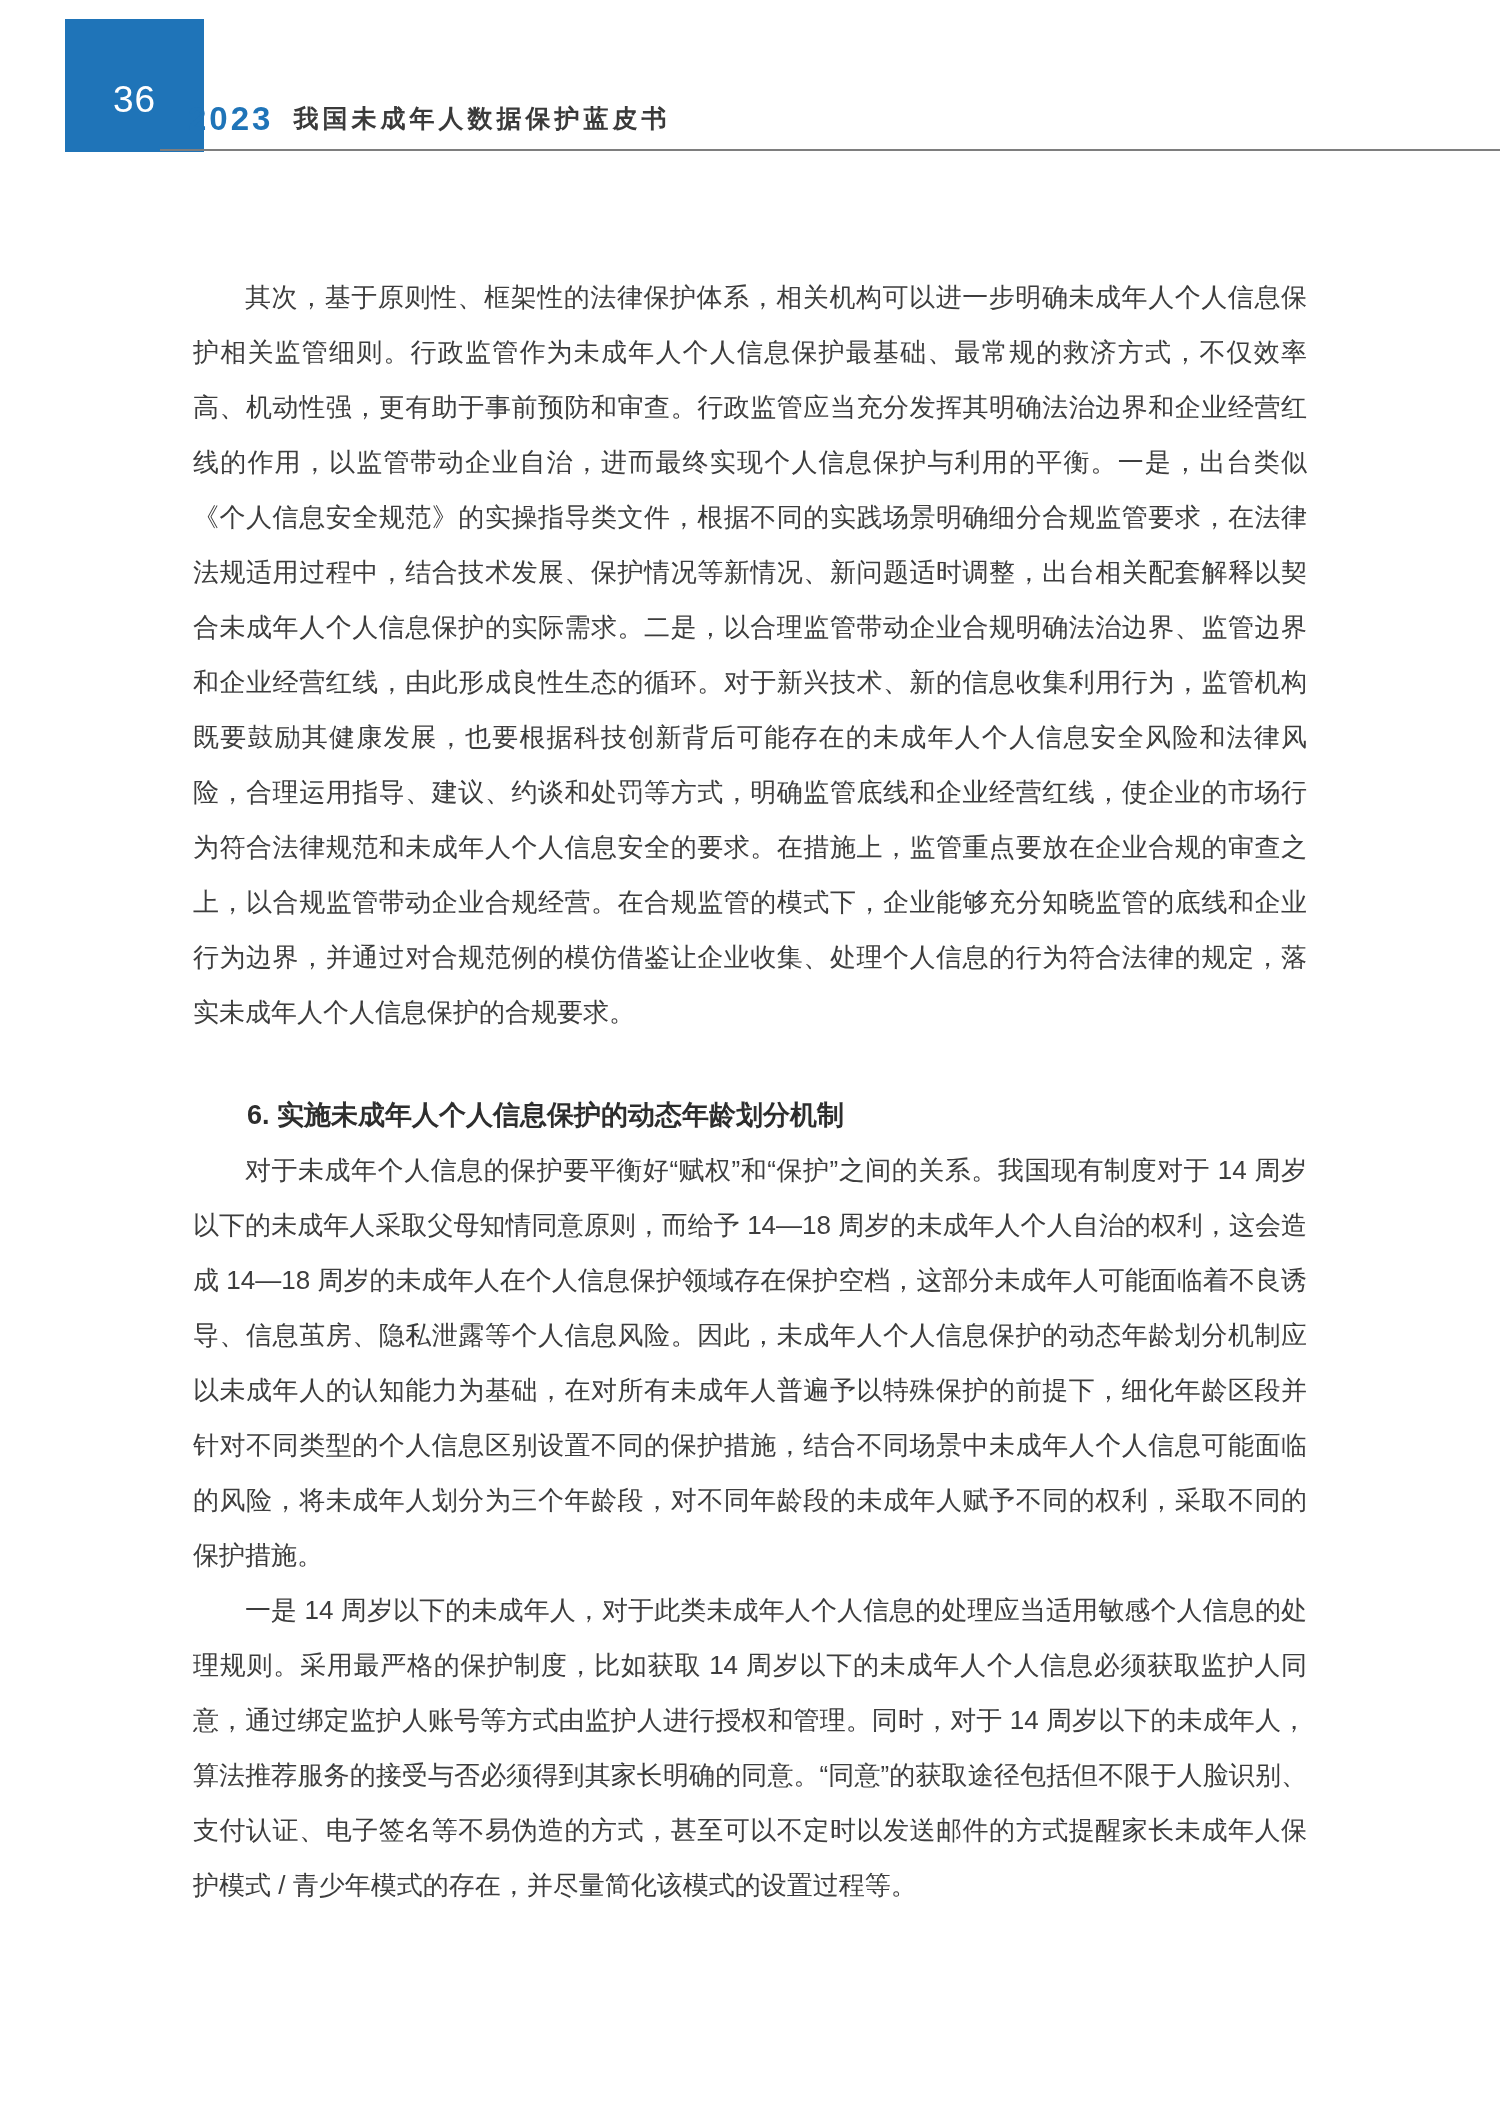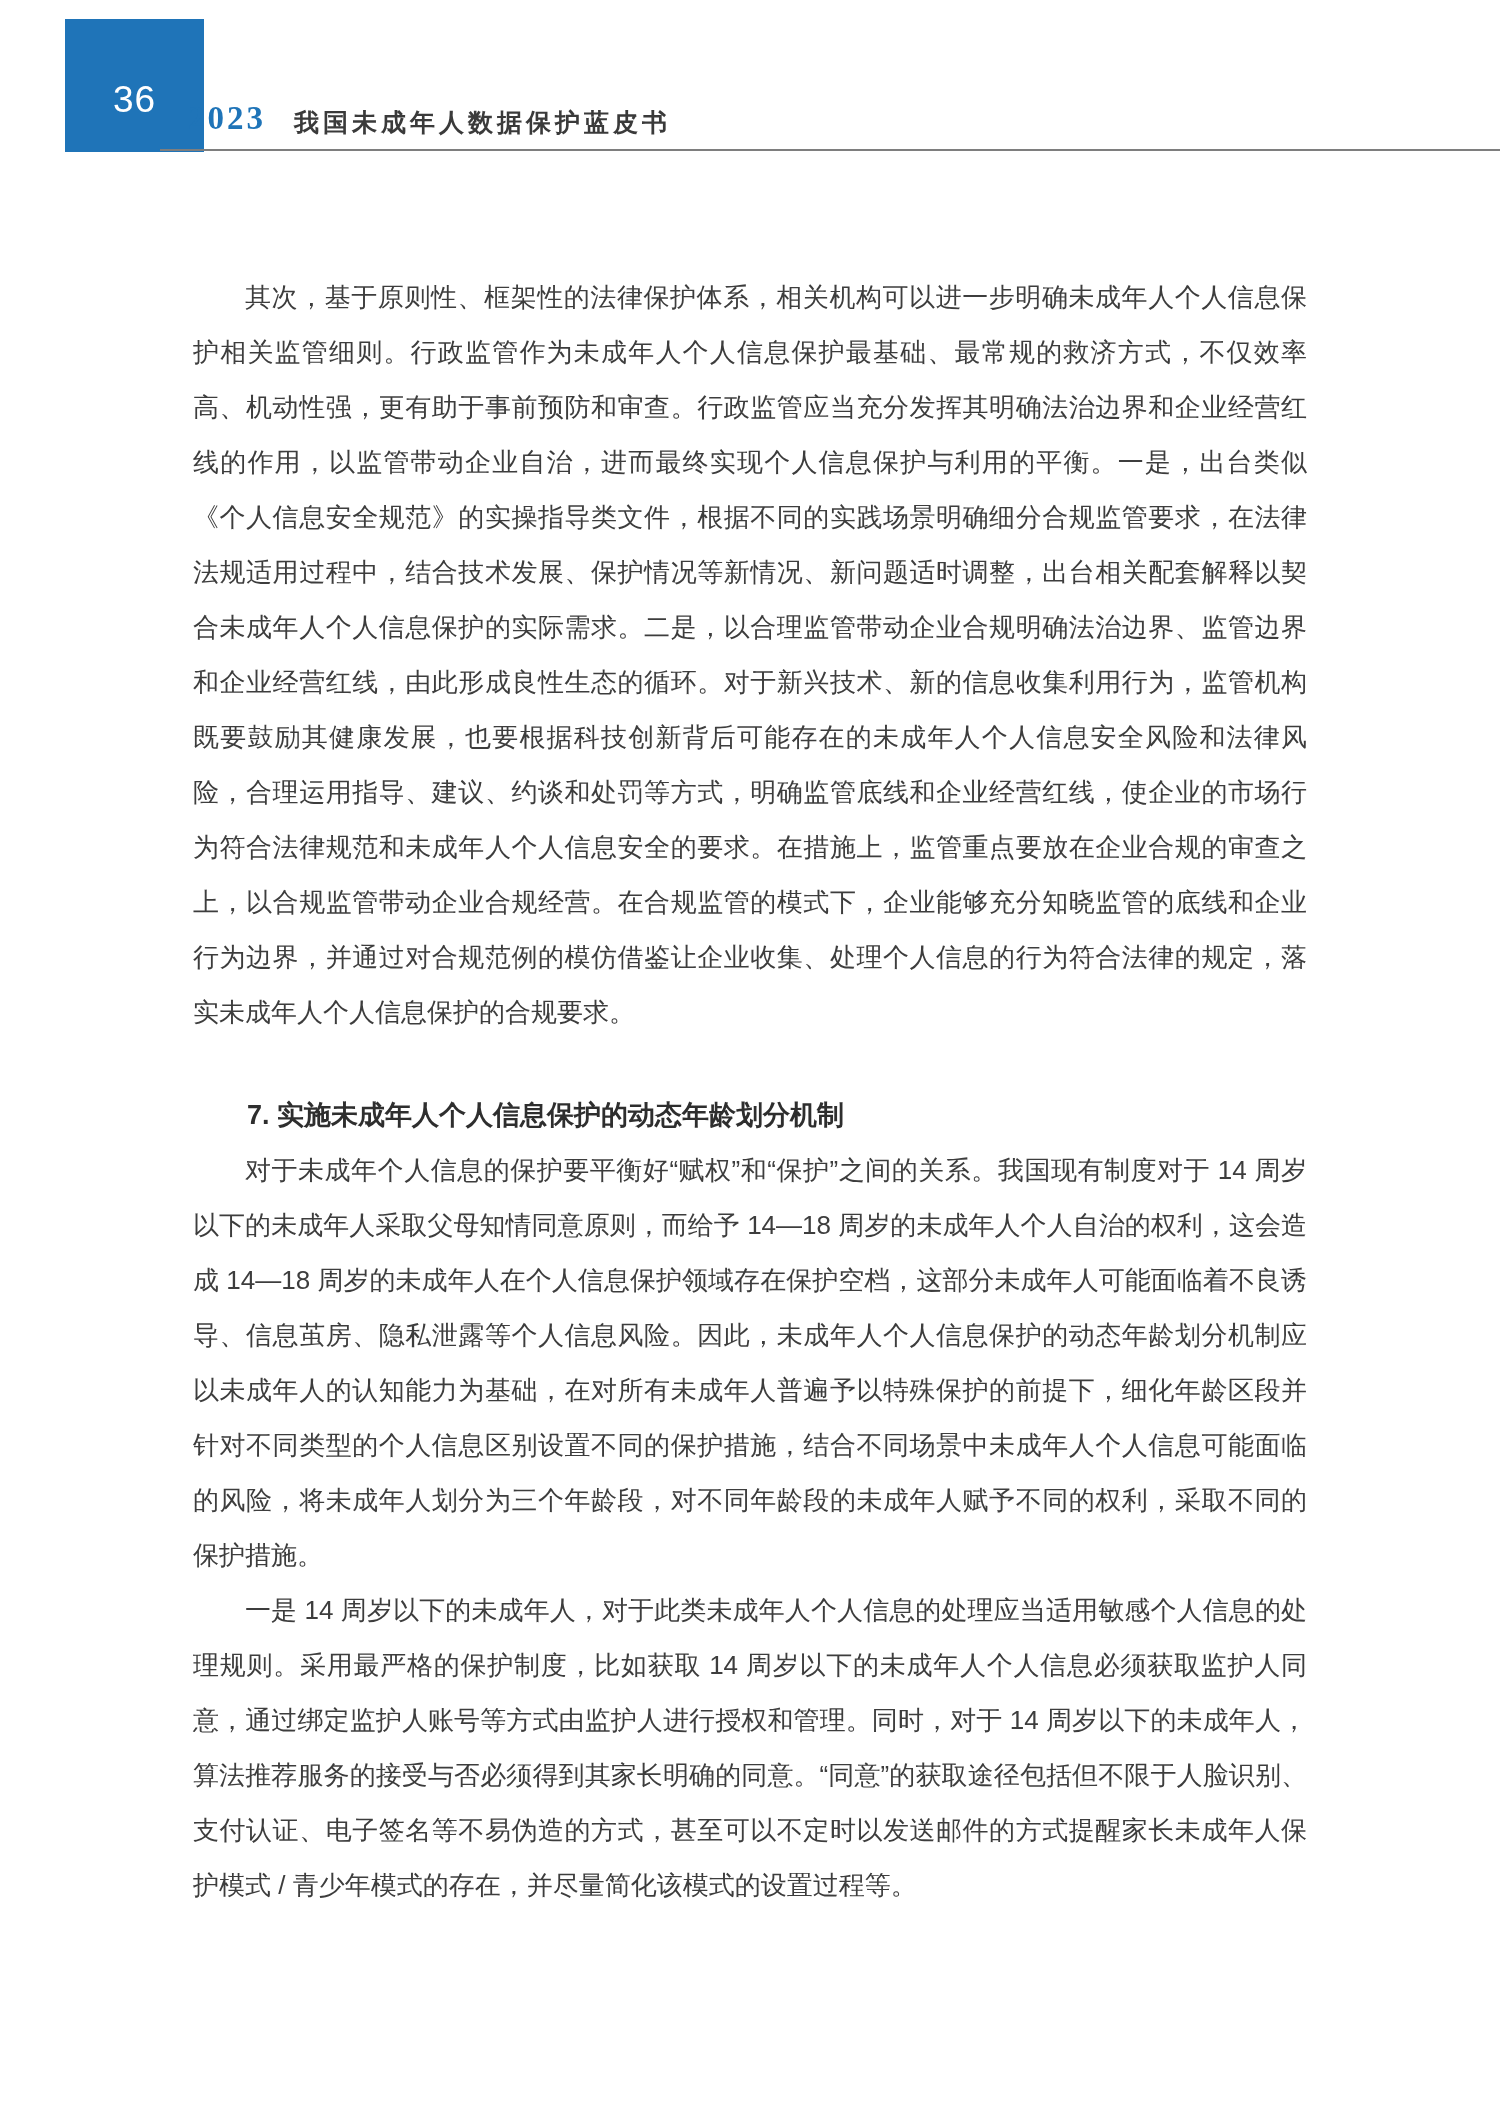--- a/index.html
+++ b/index.html
@@ -37,24 +37,23 @@
     font-size: 37px;
     line-height: 1;
     margin-top: 28px;
     letter-spacing: 1px;
   }
   .header-row {
     position: absolute;
     left: 188px;
     top: 102px;
     display: flex;
-    align-items: flex-end;
-    gap: 28px;
+    align-items: center;
+    gap: 20px;
     white-space: nowrap;
-    font-family: Liberation Serif, serif;
   }
   .year {
     color: #1F74B8;
     font-weight: bold;
     font-size: 33px;
     letter-spacing: 3px;
     line-height: 1;
   }
   .book-title {
     color: #3A3A3A;
@@ -114,20 +113,20 @@
       <span class="book-title">我国未成年人数据保护蓝皮书</span>
     </div>
 
     <div class="header-rule"></div>
   </header>
 
   <main class="body-text">
 
     <p class="para">其次，基于原则性、框架性的法律保护体系，相关机构可以进一步明确未成年人个人信息保护相关监管细则。行政监管作为未成年人个人信息保护最基础、最常规的救济方式，不仅效率高、机动性强，更有助于事前预防和审查。行政监管应当充分发挥其明确法治边界和企业经营红线的作用，以监管带动企业自治，进而最终实现个人信息保护与利用的平衡。一是，出台类似《个人信息安全规范》的实操指导类文件，根据不同的实践场景明确细分合规监管要求，在法律法规适用过程中，结合技术发展、保护情况等新情况、新问题适时调整，出台相关配套解释以契合未成年人个人信息保护的实际需求。二是，以合理监管带动企业合规明确法治边界、监管边界和企业经营红线，由此形成良性生态的循环。对于新兴技术、新的信息收集利用行为，监管机构既要鼓励其健康发展，也要根据科技创新背后可能存在的未成年人个人信息安全风险和法律风险，合理运用指导、建议、约谈和处罚等方式，明确监管底线和企业经营红线，使企业的市场行为符合法律规范和未成年人个人信息安全的要求。在措施上，监管重点要放在企业合规的审查之上，以合规监管带动企业合规经营。在合规监管的模式下，企业能够充分知晓监管的底线和企业行为边界，并通过对合规范例的模仿借鉴让企业收集、处理个人信息的行为符合法律的规定，落实未成年人个人信息保护的合规要求。</p>
 
-    <h3 class="section-heading">7. 实施未成年人个人信息保护的动态年龄划分机制</h3>
+    <h3 class="section-heading">6. 实施未成年人个人信息保护的动态年龄划分机制</h3>
 
     <p class="para">对于未成年个人信息的保护要平衡好“赋权”和“保护”之间的关系。我国现有制度对于 14 周岁以下的未成年人采取父母知情同意原则，而给予 14—18 周岁的未成年人个人自治的权利，这会造成 14—18 周岁的未成年人在个人信息保护领域存在保护空档，这部分未成年人可能面临着不良诱导、信息茧房、隐私泄露等个人信息风险。因此，未成年人个人信息保护的动态年龄划分机制应以未成年人的认知能力为基础，在对所有未成年人普遍予以特殊保护的前提下，细化年龄区段并针对不同类型的个人信息区别设置不同的保护措施，结合不同场景中未成年人个人信息可能面临的风险，将未成年人划分为三个年龄段，对不同年龄段的未成年人赋予不同的权利，采取不同的保护措施。</p>
 
     <p class="para">一是 14 周岁以下的未成年人，对于此类未成年人个人信息的处理应当适用敏感个人信息的处理规则。采用最严格的保护制度，比如获取 14 周岁以下的未成年人个人信息必须获取监护人同意，通过绑定监护人账号等方式由监护人进行授权和管理。同时，对于 14 周岁以下的未成年人，算法推荐服务的接受与否必须得到其家长明确的同意。“同意”的获取途径包括但不限于人脸识别、支付认证、电子签名等不易伪造的方式，甚至可以不定时以发送邮件的方式提醒家长未成年人保护模式 / 青少年模式的存在，并尽量简化该模式的设置过程等。</p>
   </main>
 
 </div>
 
 </body></html>

